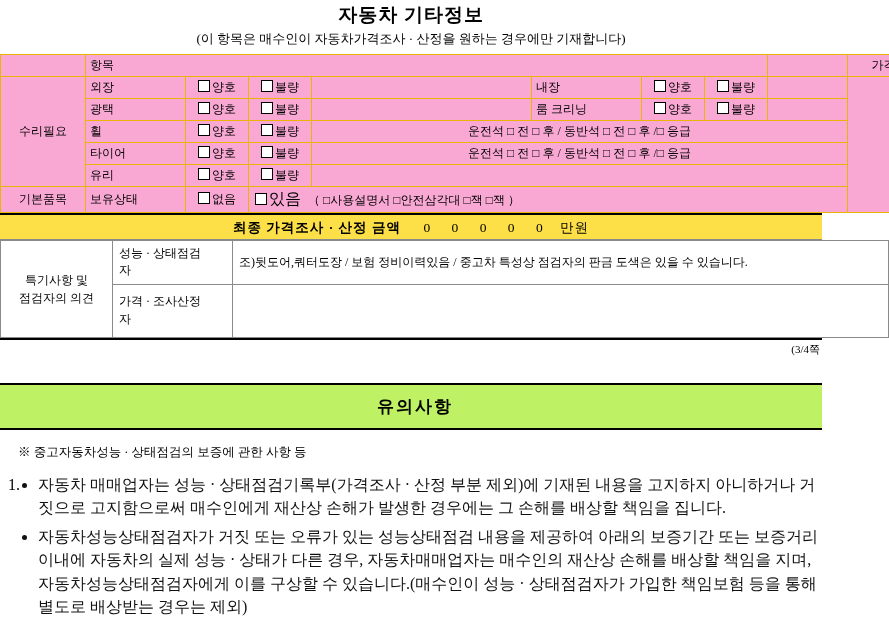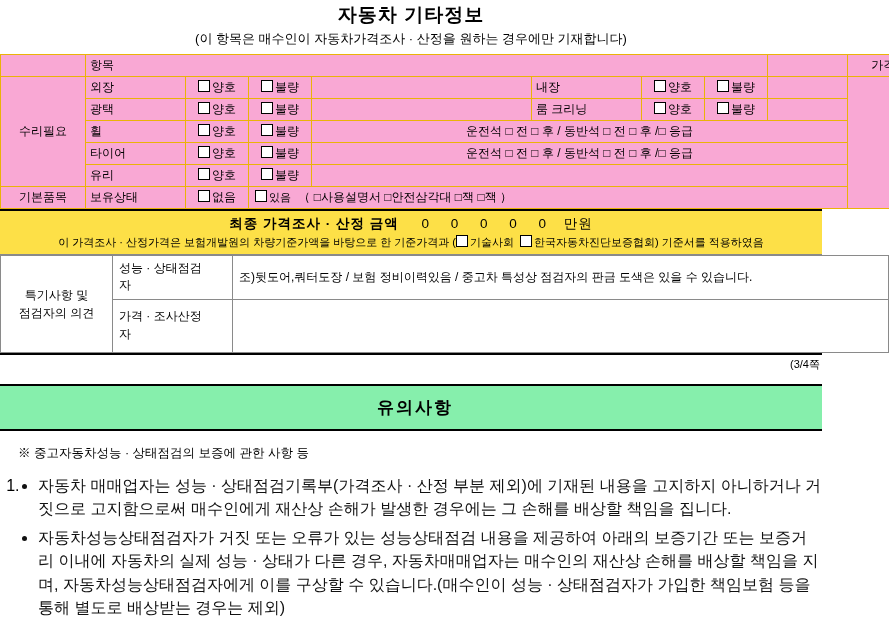--- a/index.html
+++ b/index.html
@@ -11,20 +11,21 @@
     width: 889px;
     height: 619px;
     font-family: "Liberation Sans", sans-serif;
     font-size: 12px;
     color: #000000;
     overflow: hidden;
   }
   .page {
     width: 822px;
     position: relative;
+    font-family: Liberation Serif, serif;
   }
 
   
   .doc-title {
     text-align: center;
     font-size: 19px;
     font-weight: bold;
     letter-spacing: 1px;
     padding-top: 2px;
     padding-bottom: 2px;
@@ -73,21 +74,21 @@
     height: 10px;
     border: 1px solid #000;
     background: #fff;
     vertical-align: -1px;
     margin-right: 2px;
   }
   .opt {
     display: inline-block;
     white-space: nowrap;
     margin-right: 10px;
-    font-size: 11px;
+    font-size: 16px;
   }
   .opt.tight { margin-right: 4px; }
   .seatline {
     white-space: nowrap;
     font-size: 12px;
   }
 
   
   .band {
     background: #fde047;
@@ -141,25 +142,25 @@
   }
   .pagemark {
     text-align: right;
     font-size: 11px;
     padding: 2px 2px 2px 0;
     border-top: 2px solid #000;
   }
 
   
   .notice-band {
-    background: #86efac;
+    background: #bef264;
     border-top: 2px solid #000;
     border-bottom: 2px solid #000;
     padding: 10px 0 10px 8px;
-    margin-top: 10px;
+    margin-top: 24px;
   }
   .notice-title {
     text-align: center;
     font-size: 17px;
     font-weight: bold;
     letter-spacing: 2px;
   }
   .notice-sub {
     font-size: 12.5px;
     padding: 14px 0 6px 18px;
@@ -298,23 +299,20 @@
     </tr>
   </tbody>
     </table>
 
   <div class="band">
     <div class="price-row">
       <span>최종 가격조사 · 산정 금액</span>
       <span class="price-digits">0 0 0 0 0</span>
       <span class="price-unit">만원</span>
     </div>
-    <div class="price-note">
-      <span>이 가격조사 · 산정가격은 보험개발원의 차량기준가액을 바탕으로 한 기준가격과 (</span><span class="cb"></span><span>기술사회</span><span class="cb" style="margin-left:6px"></span><span>한국자동차진단보증협회</span><span>) 기준서를 적용하였음</span>
-    </div>
   </div>
 
   <table class="opinion">
     <colgroup>
       <col style="width:112px">
       <col style="width:120px">
       <col>
     </colgroup>
     <tbody>
         <tr>

